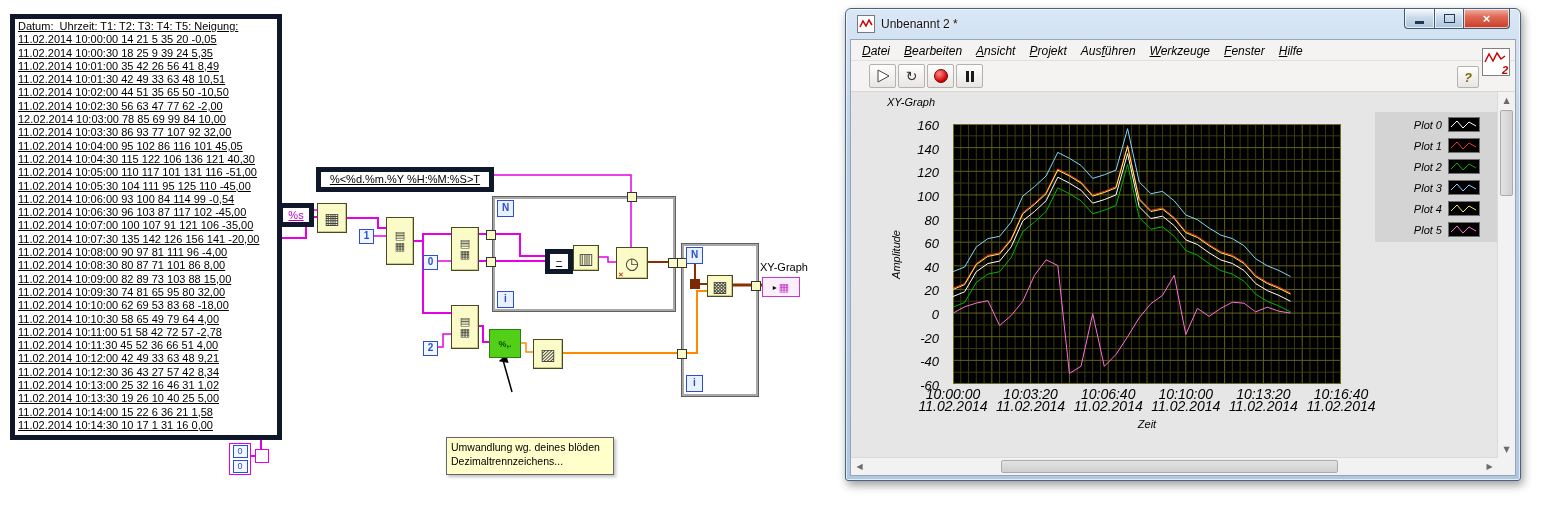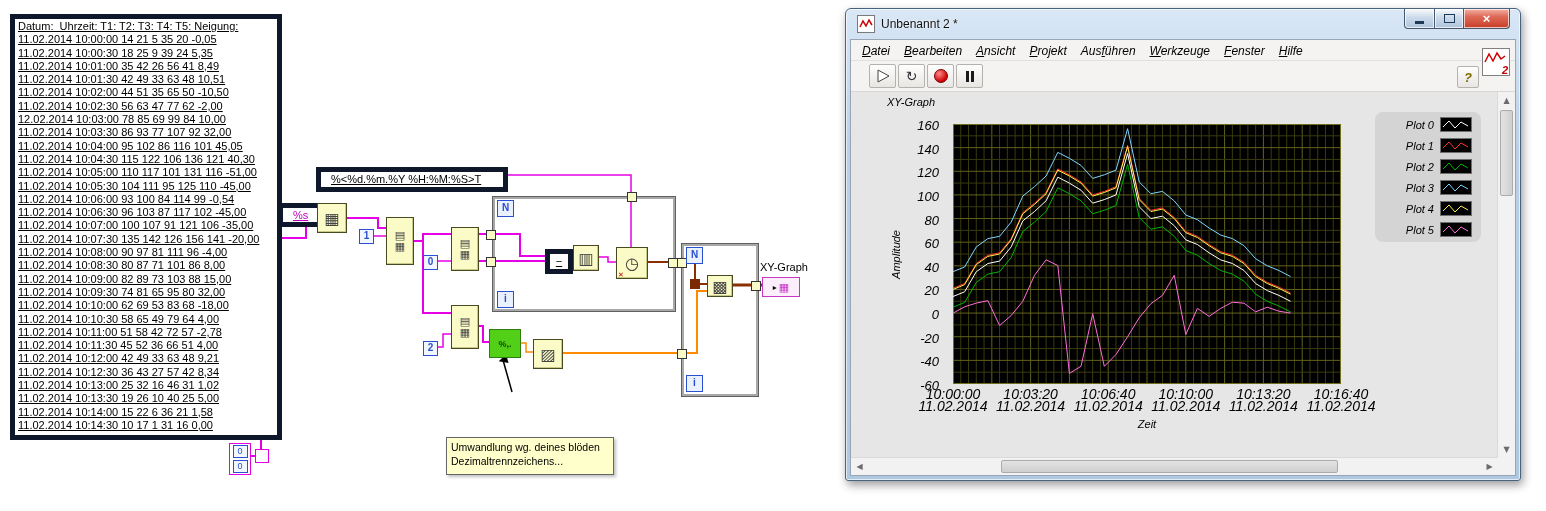--- a/index.html
+++ b/index.html
@@ -4,21 +4,21 @@
 <style>
   html,body{margin:0;padding:0;background:#fff;font-family:"Liberation Sans","DejaVu Sans",sans-serif;}
   #app{position:relative;width:1546px;height:511px;overflow:hidden;background:#fff;}
 
   
   #diagram{position:absolute;left:0;top:0;width:846px;height:511px;}
   #wires{position:absolute;left:0;top:0;z-index:1;pointer-events:none;}
   .bd-const{position:absolute;border:5px solid #0f172a;background:#fff;color:#000;font-size:11px;z-index:3;text-decoration:underline;}
   #string-const{left:10px;top:14px;width:256px;height:414px;padding:1px 3px;overflow:hidden;}
   .sc-line{white-space:pre;font-size:11px;line-height:13.3px;color:#000;}
-  .bd-str{padding:0 10px;line-height:14px;}
+  .bd-str{padding:0 3px;line-height:14px;text-align:center;}
   .bd-num{position:absolute;border:1px solid #2A4FD0;background:#F2F7FF;color:#2A4FD0;font-size:10px;font-weight:bold;text-align:center;line-height:12px;z-index:3;}
   .bd-node{position:absolute;border:1px solid #4a4a20;background:#FBFBC8;display:flex;align-items:center;justify-content:center;color:#444;z-index:3;box-shadow:inset -1px -1px 0 #c9c98a;font-family:"DejaVu Sans",sans-serif;}
   .bd-node .glyphcol{display:flex;flex-direction:column;align-items:center;line-height:11px;font-size:11px;}
   .bd-loop{position:absolute;border:1px solid #606060;box-shadow:inset 0 0 0 2px #A8A8A8;z-index:0;}
   .loop-reg{position:absolute;width:15px;height:15px;border:1px solid #2A4FD0;background:#E9F0FE;color:#2A4FD0;font-weight:bold;font-size:10px;text-align:center;line-height:14px;z-index:3;}
   .tunnel{position:absolute;width:8px;height:8px;background:#FBFBC8;border:1px solid #333;z-index:2;}
   #green-node{position:absolute;left:489px;top:329px;width:30px;height:27px;background:#52D017;border:1px solid #2E7D0E;color:#134a00;font-size:9px;font-weight:bold;display:flex;align-items:center;justify-content:center;z-index:3;}
   #comment-box{position:absolute;left:446px;top:393px;width:158px;height:32px;background:#FFFFCC;border:1px solid #666;box-shadow:2px 2px 3px rgba(0,0,0,.25);font-size:10.5px;line-height:14px;padding:2px 4px;z-index:4;color:#000;margin-top:44px;}
   #xy-term-label{position:absolute;left:760px;top:261px;font-size:11px;color:#000;z-index:3;}
   #xy-terminal{position:absolute;left:762px;top:277px;width:36px;height:18px;border:1px solid #C837C8;background:#FCEFFC;display:flex;align-items:center;justify-content:center;gap:2px;z-index:3;font-family:"DejaVu Sans",sans-serif;}
@@ -53,21 +53,21 @@
   #graph-label{position:absolute;left:36px;top:4px;font-size:11px;color:#000;}
   #graph{position:absolute;left:36px;top:18px;width:482px;height:332px;}
   #ylabel-wrap{position:absolute;left:2px;top:14px;height:260px;width:14px;display:flex;align-items:center;justify-content:center;}
   #ylabel{writing-mode:vertical-rl;transform:rotate(180deg);font-size:11px;color:#000;}
   #yticks{position:absolute;left:16px;top:14px;width:46px;height:260px;}
   .ytick{position:absolute;right:10px;font-size:13px;color:#000;}
   #plot{position:absolute;left:66px;top:14px;width:388px;height:260px;background:#000;}
   #xticks{position:absolute;left:66px;top:278px;width:388px;height:28px;}
   .xtick{position:absolute;top:0;width:80px;text-align:center;font-size:14px;line-height:12px;color:#000;}
   #xlabel{position:absolute;left:66px;top:308px;width:388px;text-align:center;font-size:11px;color:#000;}
-  #legend{position:absolute;left:524px;top:20px;width:88px;background:#D4D4D4;padding:2px 9px;border-radius:8px;}
+  #legend{position:absolute;left:524px;top:20px;width:88px;background:#D4D4D4;padding:2px 17px;}
   .legend-row{display:flex;align-items:center;justify-content:flex-end;height:21px;gap:6px;}
   .legend-label{font-size:11px;color:#000;}
   .legend-sample{display:inline-flex;width:30px;height:13px;background:#000;border:1px solid #707070;}
   
   .sb{position:absolute;background:#F2F2F2;}
   #vscroll{right:0;top:0;width:17px;bottom:17px;border-left:1px solid #DADADA;}
   #hscroll{left:0;right:17px;bottom:0;height:17px;border-top:1px solid #DADADA;}
   #sb-corner{right:0;bottom:0;width:17px;height:17px;}
   .sb-arrow{position:absolute;width:17px;height:17px;display:flex;align-items:center;justify-content:center;font-size:8px;color:#6B6B6B;background:#F2F2F2;font-family:"DejaVu Sans",sans-serif;}
   .sb-thumb{position:absolute;background:linear-gradient(90deg,#E3E3E3,#CFCFCF);border:1px solid #ABABAB;border-radius:2px;}

